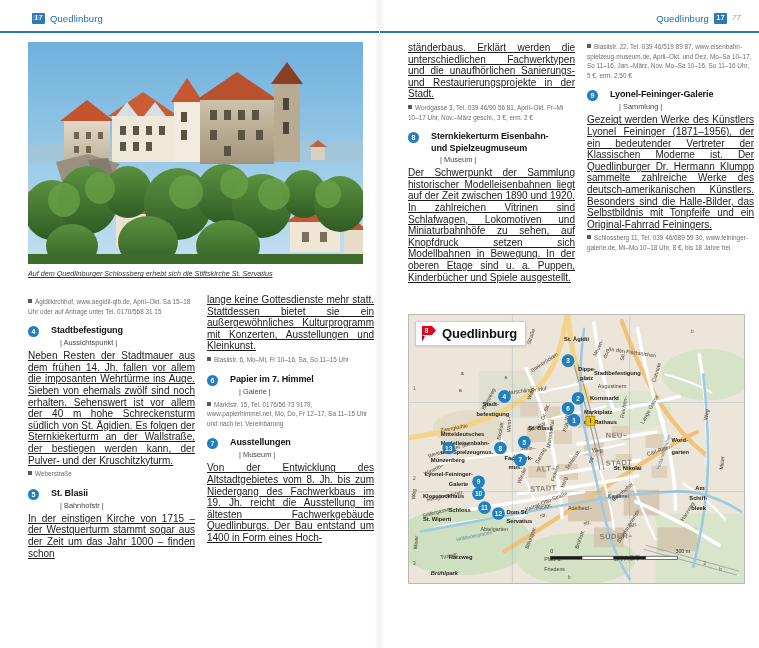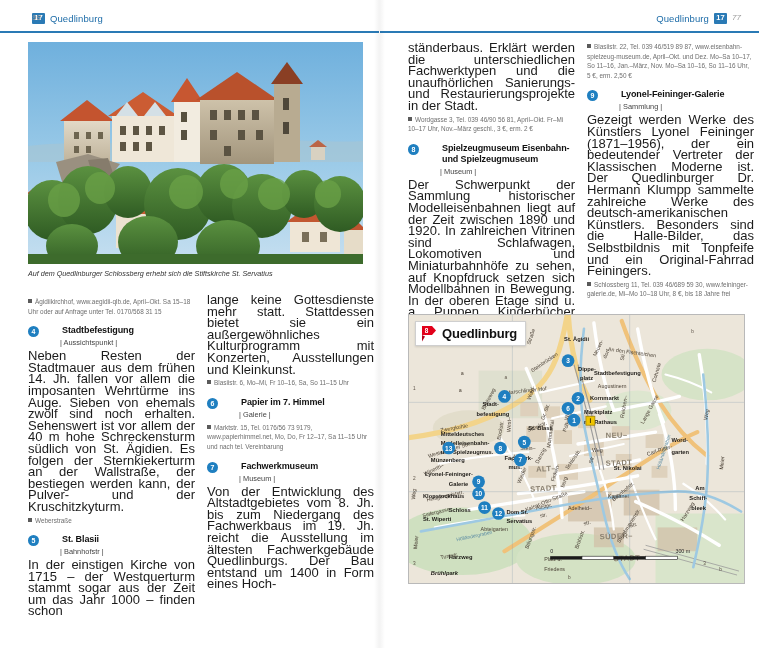--- a/index.html
+++ b/index.html
@@ -35,37 +35,38 @@
   .page { position: absolute; top: 42px; }
   .page.left  { left: 0;   width: 379px; }
   .page.right { left: 380px; width: 379px; }
 
   .cols { position: absolute; display: flex; gap: 12px; }
 
   .col { width: 167px; }
 
   
   .bodytext {
-    font-size: 13px; line-height: 11.6px; color: #1b1b1b;
+    font-size: 10px; line-height: 11.6px; color: #1b1b1b;
     text-align: justify; text-justify: inter-word;
     hyphens: manual;
+    text-decoration: underline;
   }
 
   .info {
     font-size: 6.4px; line-height: 9.6px; color: #6e6e6e;
     margin-top: 3px; text-align: left;
   }
   .info .sq {
     display: inline-block; width: 4px; height: 4px;
     background: #5a5a5a; margin-right: 3px; vertical-align: 1px;
   }
 
   
   .poi { margin-top: 9px; }
-  .poi-head { display: flex; align-items: flex-start; gap: 23px; }
+  .poi-head { display: flex; align-items: flex-start; gap: 12px; }
   .poi-num {
     flex: 0 0 auto;
     width: 11px; height: 11px; border-radius: 50%;
     background: #1f7fc0; color: #fff;
     font-size: 7px; font-weight: bold;
     display: flex; align-items: center; justify-content: center;
     margin-top: 1px;
   }
   .poi-title {
     font-size: 9px; font-weight: bold; color: #111;
@@ -78,21 +79,21 @@
   }
 
   
   .photo {
     position: relative; width: 335px; height: 222px;
     overflow: hidden; background: #8fc3e6;
   }
   .photo svg { display: block; width: 100%; height: 100%; }
   .caption {
     font-size: 7.2px; font-style: italic; color: #333;
-    margin-top: 5px; line-height: 10px;
+    margin-top: 5px; line-height: 10px; text-decoration: underline;
   }
 
   
   .mapbox {
     position: absolute; left: 28px; top: 272px;
     width: 337px; height: 270px;
     border: 1.2px solid #b9b9b9; background: #eae4d8; overflow: hidden;
   }
   .mapbox svg { display:block; width:100%; height:100%; }
 
@@ -298,42 +299,42 @@
             <span class="poi-num">6</span>
             <span class="poi-title">Papier im 7. Himmel</span>
           </div>
           <div class="poi-cat">| Galerie |</div>
           <div class="info"><span class="sq"></span><span>Marktstr. 15, Tel. 0176/56 73 9179, www.papierhimmel.net, Mo, Do, Fr 12–17, Sa 11–15 Uhr und nach tel. Vereinbarung</span></div>
         </div>
 
         <div class="poi">
           <div class="poi-head">
             <span class="poi-num">7</span>
-            <span class="poi-title">Fachwerkmuseum</span>
+            <span class="poi-title">Ausstellungen</span>
           </div>
           <div class="poi-cat">| Museum |</div>
           <div class="bodytext">Von der Entwicklung des Altstadtgebietes vom 8. Jh. bis zum Niedergang des Fachwerkbaus im 19. Jh. reicht die Ausstellung im ältesten Fachwerkgebäude Quedlinburgs. Der Bau entstand um 1400 in Form eines Hoch-</div>
         </div>
       </div>
     </div>
 
     <div class="folio left">98</div>
   </div>
 
   <div class="page right">
 
     <div class="cols" style="left:28px; top:0px;">
       <div class="col">
         <div class="bodytext">ständerbaus. Erklärt werden die unterschiedlichen Fachwerktypen und die unaufhörlichen Sanierungs- und Restaurierungsprojekte in der Stadt.</div>
         <div class="info"><span class="sq"></span><span>Wordgasse 3, Tel. 039 46/90 56 81, April–Okt. Fr–Mi 10–17 Uhr, Nov.–März geschl., 3 €, erm. 2 €</span></div>
 
         <div class="poi">
           <div class="poi-head">
             <span class="poi-num">8</span>
-            <span class="poi-title"><span>Spielzeugmuseum Eisenbahn-</span><br><span>und Spielzeugmuseum</span></span>
+            <span class="poi-title"><span>Sternkiekerturm Eisenbahn-</span><br><span>und Spielzeugmuseum</span></span>
           </div>
           <div class="poi-cat">| Museum |</div>
           <div class="bodytext">Der Schwerpunkt der Sammlung historischer Modelleisenbahnen liegt auf der Zeit zwischen 1890 und 1920. In zahlreichen Vitrinen sind Schlafwagen, Lokomotiven und Miniaturbahnhöfe zu sehen, auf Knopfdruck setzen sich Modellbahnen in Bewegung. In der oberen Etage sind u. a. Puppen, Kinderbücher und Spiele ausgestellt.</div>
         </div>
       </div>
 
       <div class="col">
         <div class="info" style="margin-top:0;"><span class="sq"></span><span>Blasiistr. 22, Tel. 039 46/519 89 87, www.eisenbahn-spielzeug-museum.de, April–Okt. und Dez. Mo–Sa 10–17, So 11–16, Jan.–März, Nov. Mo–Sa 10–16, So 11–16 Uhr, 5 €, erm. 2,50 €</span></div>
 
         <div class="poi">

